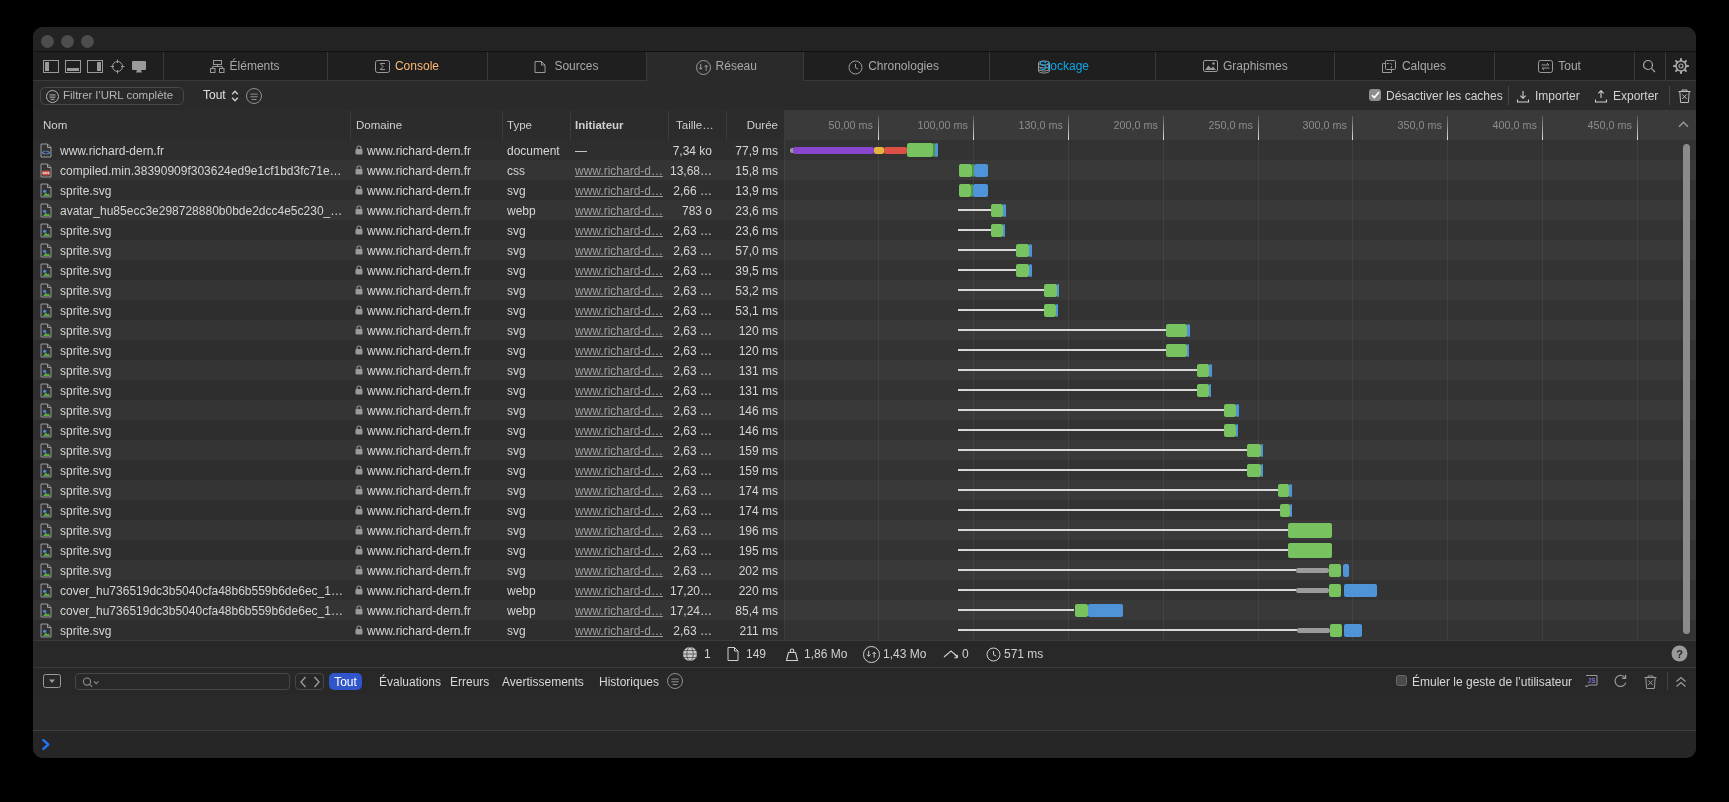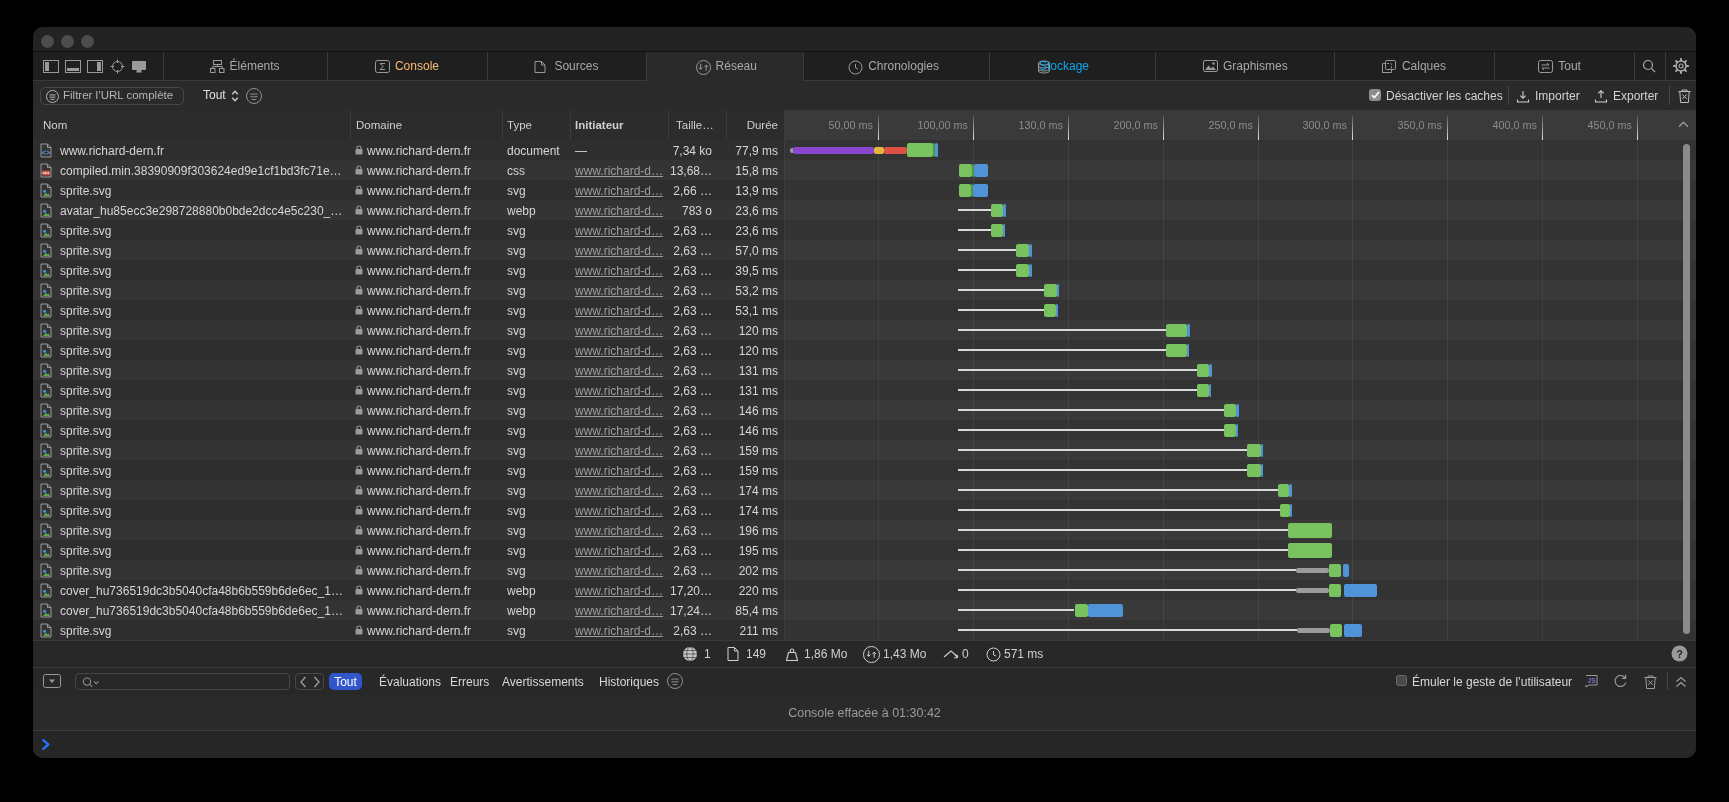--- a/index.html
+++ b/index.html
@@ -966,20 +966,19 @@
           <path d="M4.3 5.5 8.7 9.9 M8.7 5.5 4.3 9.9" fill="none" stroke="#9a9a9a"></path>
         </svg>
       </div>
       <div class="abs" style="left:1634px;top:645px;width:1px;height:18px;background:#454545;"></div>
       <div class="abs" style="left:1642px;top:648.5px;">
         <svg width="12" height="12" viewBox="0 0 12 12" style="">
           <path d="M1.5 5.5 6 1.5l4.5 4M1.5 10.5 6 6.5l4.5 4" fill="none" stroke="#9a9a9a" stroke-width="1.3"></path>
         </svg>
       </div>
       <div class="abs" style="left:0px;top:668px;width:1663px;height:36px;background:#2a2a2a;border-bottom:1px solid #3e3e3e;box-sizing:border-box;"></div>
-      <div class="txt" style="left:0px;top:678.5px;font-size:12.5px;color:#9b9b9b;font-weight:400;width:1663px;text-align:center;">Console effacée à 01:30:42</div>
       <div class="abs" style="left:0px;top:704px;width:1663px;height:27px;background:#262626;"></div>
       <div class="abs" style="left:9px;top:712px;">
         <svg width="8" height="11" viewBox="0 0 8 11" style="">
           <path d="M1.4 1.1 6.3 5.5 1.4 9.9" fill="none" stroke="#2272f1" stroke-width="2.4" stroke-linecap="round" stroke-linejoin="round"></path>
         </svg>
       </div>
     </div>
   </div>
 </body></html>

